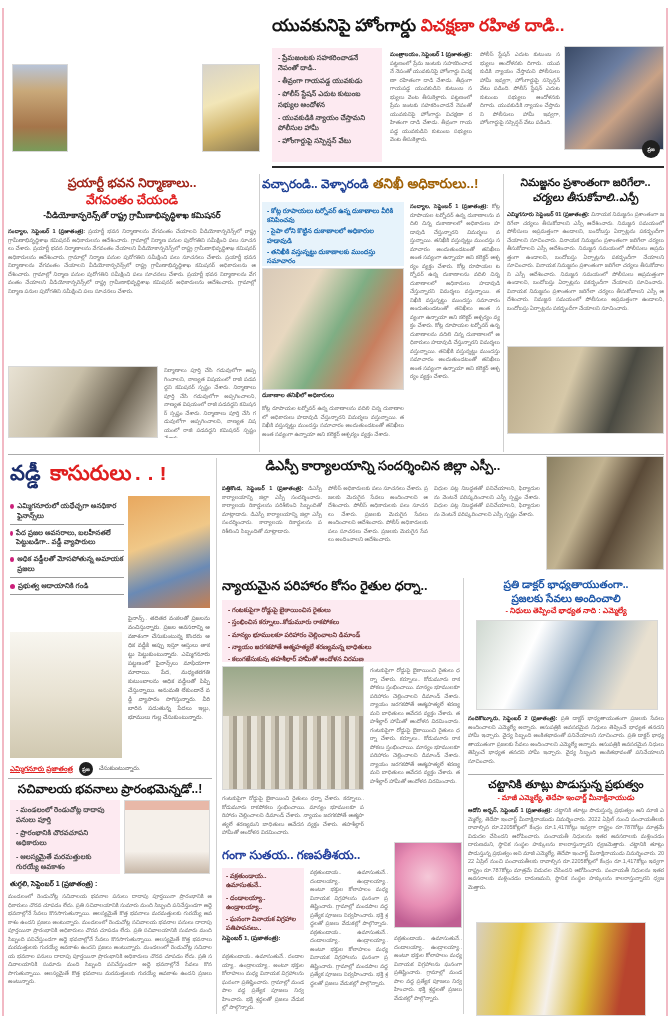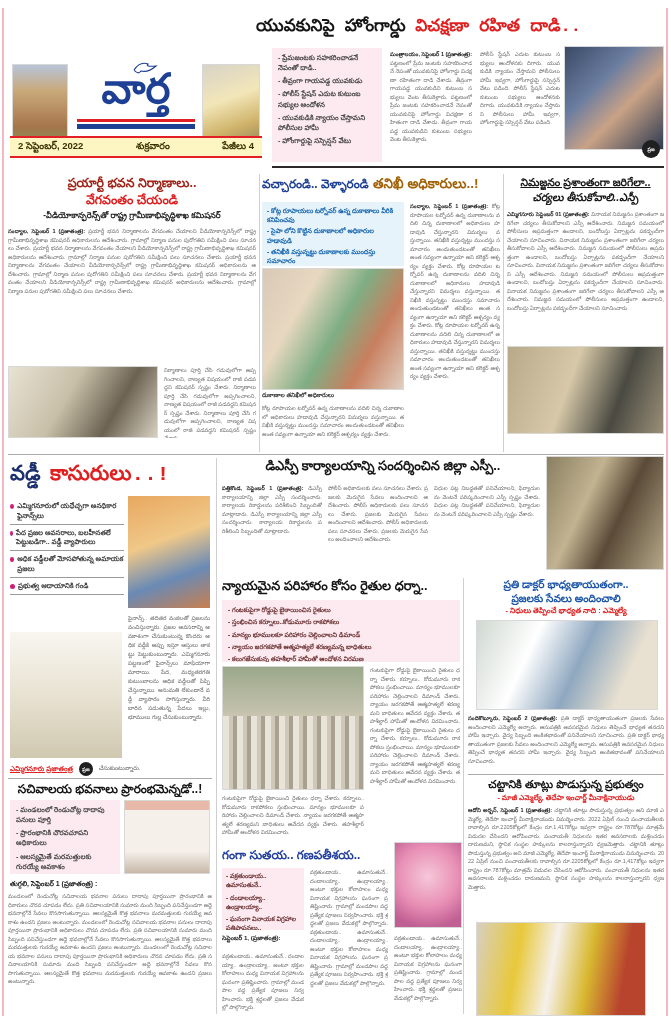--- a/index.html
+++ b/index.html
@@ -23,36 +23,23 @@
 </style>
 </head>
 <body>
 
 <div id="page">
 
   <div class="abs" style="left:2px;top:8px;width:2px;height:1008px;background:#f2b9c4;"></div>
   <div class="abs" style="left:666px;top:8px;width:2px;height:1008px;background:#f2b9c4;"></div>
 
   <div class="abs photo" style="left:12px;top:64px;width:56px;height:88px;background:linear-gradient(180deg,#b8c4d8 0%,#c9a97a 30%,#a5754a 72%,#7a9b5a 100%);"></div>
-  <div class="abs" style="left:74px;top:62px;width:124px;height:92px;text-align:center;">
-    <svg width="26" height="16" style="position:absolute;left:58px;top:-2px;" viewBox="0 0 26 16">
-      <path d="M2 10 Q8 1 16 4 Q13 7 24 6 Q16 13 9 11 Q6 15 2 10" fill="#ffffff" stroke="#1d3f94" stroke-width="1.2"></path>
-    </svg>
-    <div style="font-size:42px;font-weight:bold;color:#1d3f94;line-height:1.3;">వార్త</div>
-    <div style="width:118px;height:3px;background:#e31e24;margin:2px auto 0;"></div>
-    <div style="width:118px;height:5px;background:#1d3f94;margin:2px auto 0;"></div>
-  </div>
   <div class="abs photo" style="left:202px;top:64px;width:58px;height:88px;background:linear-gradient(160deg,#d8d3c8,#f2e6b8 40%,#cfb36a 70%,#8a7b55);"></div>
-  <div class="abs strip" style="left:10px;top:136px;width:252px;height:22px;background:#fdf6c3;border-top:2px solid #e31e24;border-bottom:2px solid #e31e24;padding:0 8px;font-size:9.5px;font-weight:bold;color:#3a3000;">
-    <span>2 సెప్టెంబర్, 2022</span>
-    <span>శుక్రవారం</span>
-    <span>పేజీలు 4</span>
-  </div>
-
-  <div class="abs" style="left:256px;top:16px;width:392px;height:26px;white-space:nowrap;overflow:hidden;font-family:Liberation Mono, monospace;">
+
+  <div class="abs" style="left:272px;top:16px;width:392px;height:26px;white-space:nowrap;overflow:hidden;">
     <span style="font-size:17px;font-weight:bold;color:#151515;">యువకునిపై హోంగార్డు</span>
     <span style="font-size:17px;font-weight:bold;color:#e02020;">విచక్షణా రహిత దాడి..</span>
   </div>
   <div class="abs bul-pink" style="left:272px;top:48px;width:110px;height:114px;">
     <div class="it">- ప్రేమజంటకు సహకరించాడనే నెపంతో దాడి..</div>
     <div class="it">- తీవ్రంగా గాయపడ్డ యువకుడు</div>
     <div class="it">- పోలీస్ స్టేషన్ ఎదుట కుటుంబ సభ్యుల ఆందోళన</div>
     <div class="it">- యువకుడికి న్యాయం చేస్తామని పోలీసుల హామీ</div>
     <div class="it">- హోంగార్డుపై సస్పెన్షన్ వేటు</div>
   </div>
@@ -96,21 +83,21 @@
   <div class="abs" style="left:262px;top:392px;width:142px;height:10px;font-size:6px;font-weight:bold;color:#333;overflow:hidden;">దుకాణాల తనిఖీలో అధికారులు</div>
   <div class="abs body-txt" style="left:262px;top:404px;width:142px;height:48px;">
     <span>కోట్ల రూపాయల టర్నోవర్ ఉన్న దుకాణాలను వదిలి చిన్న దుకాణాలలో అధికారులు హడావుడి చేస్తున్నారని విమర్శలు వస్తున్నాయి. తనిఖీకి వస్తున్నట్టు ముందస్తు సమాచారం అందుతుండటంతో తనిఖీలు అంత సవ్యంగా ఉన్నాయా అని కలెక్టర్ ఆశ్చర్యం వ్యక్తం చేశారు.</span>
   </div>
   <div class="abs body-txt" style="left:410px;top:202px;width:90px;height:250px;">
     <span class="dl">నంద్యాల, సెప్టెంబర్ 1 (ప్రజాతంత్ర):</span>
     <span>కోట్ల రూపాయల టర్నోవర్ ఉన్న దుకాణాలను వదిలి చిన్న దుకాణాలలో అధికారులు హడావుడి చేస్తున్నారని విమర్శలు వస్తున్నాయి. తనిఖీకి వస్తున్నట్టు ముందస్తు సమాచారం అందుతుండటంతో తనిఖీలు అంత సవ్యంగా ఉన్నాయా అని కలెక్టర్ ఆశ్చర్యం వ్యక్తం చేశారు. కోట్ల రూపాయల టర్నోవర్ ఉన్న దుకాణాలను వదిలి చిన్న దుకాణాలలో అధికారులు హడావుడి చేస్తున్నారని విమర్శలు వస్తున్నాయి. తనిఖీకి వస్తున్నట్టు ముందస్తు సమాచారం అందుతుండటంతో తనిఖీలు అంత సవ్యంగా ఉన్నాయా అని కలెక్టర్ ఆశ్చర్యం వ్యక్తం చేశారు. కోట్ల రూపాయల టర్నోవర్ ఉన్న దుకాణాలను వదిలి చిన్న దుకాణాలలో అధికారులు హడావుడి చేస్తున్నారని విమర్శలు వస్తున్నాయి. తనిఖీకి వస్తున్నట్టు ముందస్తు సమాచారం అందుతుండటంతో తనిఖీలు అంత సవ్యంగా ఉన్నాయా అని కలెక్టర్ ఆశ్చర్యం వ్యక్తం చేశారు.</span>
   </div>
   <div class="abs vdiv" style="left:503px;top:174px;height:278px;"></div>
 
-  <div class="abs hl-center" style="left:507px;top:176px;width:157px;height:14px;font-size:10.8px;color:#151515;text-decoration:underline;">నిమజ్జనం ప్రశాంతంగా జరిగేలా..</div>
+  <div class="abs hl-center" style="left:507px;top:176px;width:157px;height:14px;font-size:10.8px;color:#151515;">నిమజ్జనం ప్రశాంతంగా జరిగేలా..</div>
   <div class="abs hl-center" style="left:507px;top:191px;width:157px;height:14px;font-size:10.8px;color:#151515;font-style:italic;">చర్యలు తీసుకోవాలి..ఎస్పీ</div>
   <div class="abs body-txt" style="left:507px;top:210px;width:157px;height:132px;">
     <span class="dl">ఎమ్మిగనూరు సెప్టెంబర్ 01 (ప్రజాతంత్ర):</span>
     <span>వినాయక నిమజ్జనం ప్రశాంతంగా జరిగేలా చర్యలు తీసుకోవాలని ఎస్పీ ఆదేశించారు. నిమజ్జన సమయంలో పోలీసులు అప్రమత్తంగా ఉండాలని, బందోబస్తు ఏర్పాట్లను పకడ్బందీగా చేయాలని సూచించారు. వినాయక నిమజ్జనం ప్రశాంతంగా జరిగేలా చర్యలు తీసుకోవాలని ఎస్పీ ఆదేశించారు. నిమజ్జన సమయంలో పోలీసులు అప్రమత్తంగా ఉండాలని, బందోబస్తు ఏర్పాట్లను పకడ్బందీగా చేయాలని సూచించారు. వినాయక నిమజ్జనం ప్రశాంతంగా జరిగేలా చర్యలు తీసుకోవాలని ఎస్పీ ఆదేశించారు. నిమజ్జన సమయంలో పోలీసులు అప్రమత్తంగా ఉండాలని, బందోబస్తు ఏర్పాట్లను పకడ్బందీగా చేయాలని సూచించారు. వినాయక నిమజ్జనం ప్రశాంతంగా జరిగేలా చర్యలు తీసుకోవాలని ఎస్పీ ఆదేశించారు. నిమజ్జన సమయంలో పోలీసులు అప్రమత్తంగా ఉండాలని, బందోబస్తు ఏర్పాట్లను పకడ్బందీగా చేయాలని సూచించారు.</span>
   </div>
   <div class="abs photo" style="left:507px;top:346px;width:157px;height:88px;background:linear-gradient(110deg,#b8a98a,#d6c8a8 40%,#4a4a42 70%,#9a8f78);"></div>
 
   <div class="abs hdiv" style="left:8px;top:454px;width:656px;"></div>
   <div class="abs vdiv" style="left:216px;top:458px;height:556px;"></div>
 

